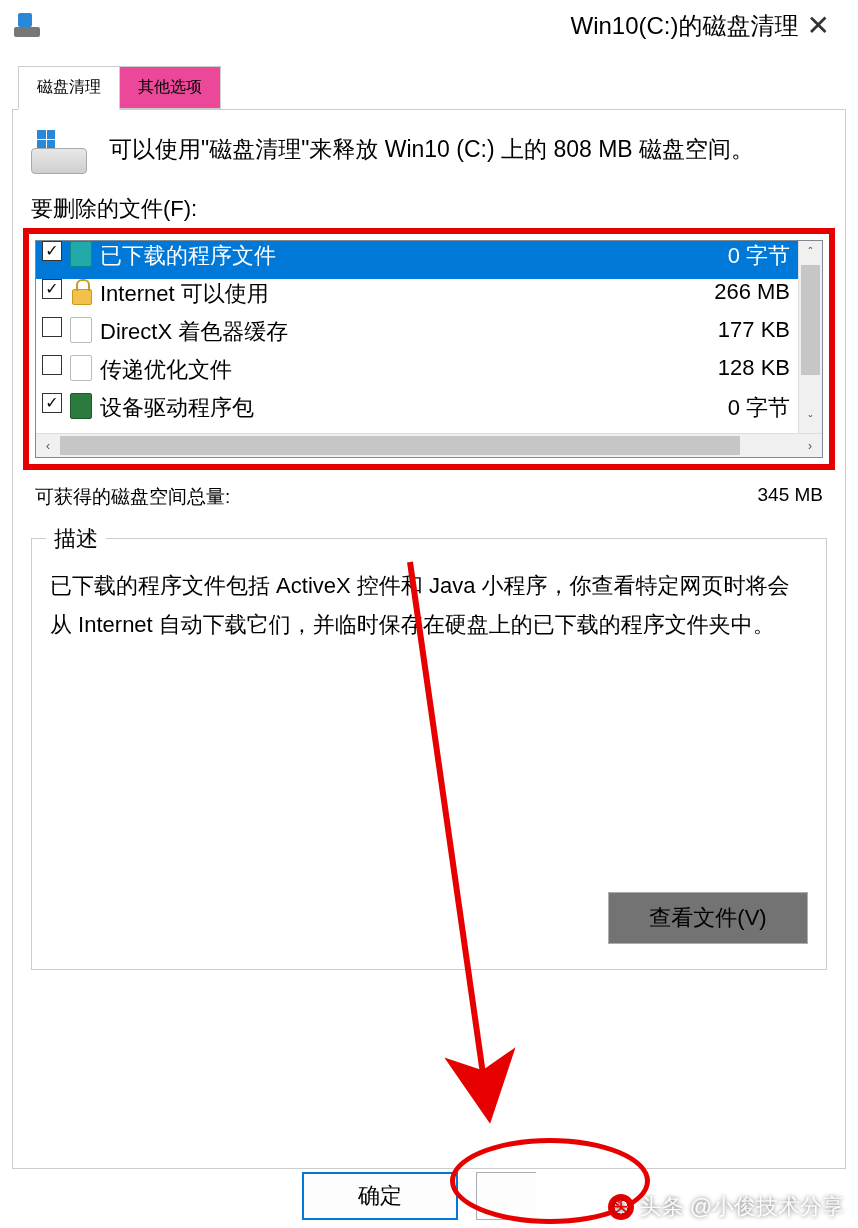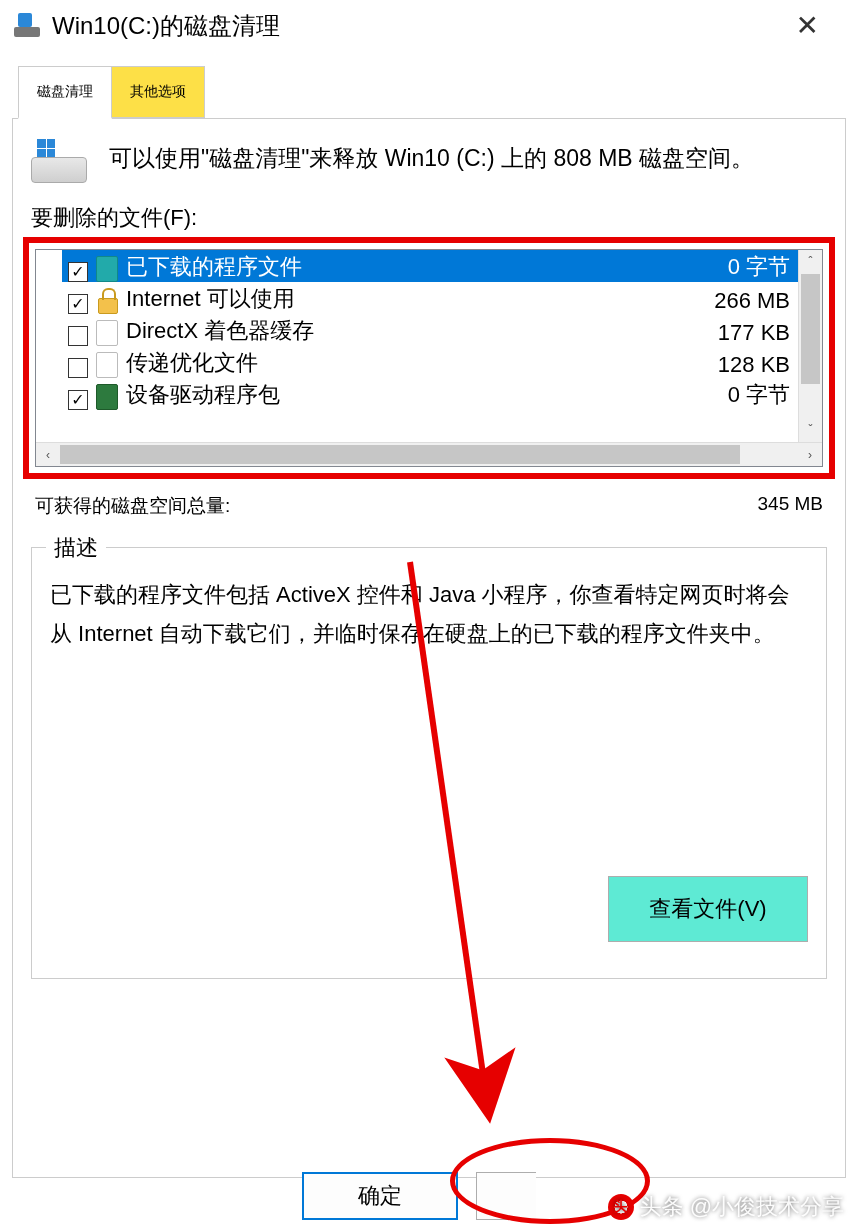--- a/index.html
+++ b/index.html
@@ -7,22 +7,23 @@
       width: 858px;
       height: 1228px;
       font-family: "Microsoft YaHei", "Segoe UI", Tahoma, sans-serif;
       background: #fff;
       overflow: hidden;
       position: relative;
     }
     .titlebar {
       display: flex;
       align-items: center;
-      padding: 8px 31px 4px 14px;
+      padding: 8px 20px 4px 14px;
       height: 48px;
+      text-align: right;
     }
     .titlebar-icon {
       width: 26px; height: 26px;
       margin-right: 12px;
       position: relative;
     }
     .titlebar-icon .disk {
       position:absolute; bottom:2px; left:0; width:26px; height:10px;
       background:#777; border-radius:2px;
     }
@@ -41,37 +42,37 @@
       cursor: pointer;
       color: #333;
       line-height: 1;
     }
     .tabs {
       display: flex;
       margin: 18px 0 0 18px;
       align-items: flex-end;
     }
     .tab {
-      padding: 16px 18px;
-      font-size: 14px;
+      padding: 10px 18px;
+      font-size: 16px;
       background: #fff;
       border: 1px solid #ccc;
       border-bottom: none;
       margin-right: -1px;
       cursor: pointer;
       position: relative;
     }
     .tab.active {
       background: #fff;
       z-index: 2;
       border-bottom: 2px solid #fff;
       margin-bottom: -1px;
     }
     .tab.inactive {
-      background: #fde047;
+      background: #ec4899;
       border-bottom: 1px solid #ccc;
     }
     .panel {
       margin: 0 12px 0 12px;
       border: 1px solid #ccc;
       padding: 16px 18px 18px 18px;
       position: relative;
       height: 1060px;
     }
     .info-row {
@@ -116,25 +117,24 @@
       border: 1px solid #828790;
       background: #fff;
       position: relative;
       height: 218px;
     }
     .listbox-scroll {
       position:absolute; top:0; bottom:24px; left:0; right:24px;
       overflow:hidden;
     }
     .list-item {
-      display:flex; align-items:flex-end;
-      height:32px;
+      display:flex; align-items:flex-start;
+      height:38px;
       padding:0 8px 0 6px;
       font-size:22px;
-      margin-left:26px;
     }
     .list-item.selected {
       background:#0078d7;
       color:#fff;
     }
     .chk {
       width:20px; height:20px;
       border:1.5px solid #333;
       margin-right:8px;
       background:#fff;
@@ -198,23 +198,23 @@
     .fieldset-legend {
       position:absolute; top:-15px; left:14px;
       background:#fff; padding:0 8px;
       font-size:22px;
     }
     .fieldset-body {
       font-size:22px; line-height:1.75;
       margin-top:8px;
     }
     .viewfiles-btn {
-      position:absolute; right:18px; bottom:36px;
-      width:200px; height:66px;
-      background:#5eead4; border:1px solid #adadad;
+      position:absolute; right:18px; bottom:25px;
+      width:200px; height:52px;
+      background:#737373; border:1px solid #adadad;
       font-size:22px; cursor:pointer;
       display:flex; align-items:center; justify-content:center;
     }
     .bottom-buttons {
       position:absolute; bottom:0; left:0; right:0;
       display:flex; justify-content:center;
       padding:12px 20px 8px 0;
       gap:18px;
     }
     .btn {

